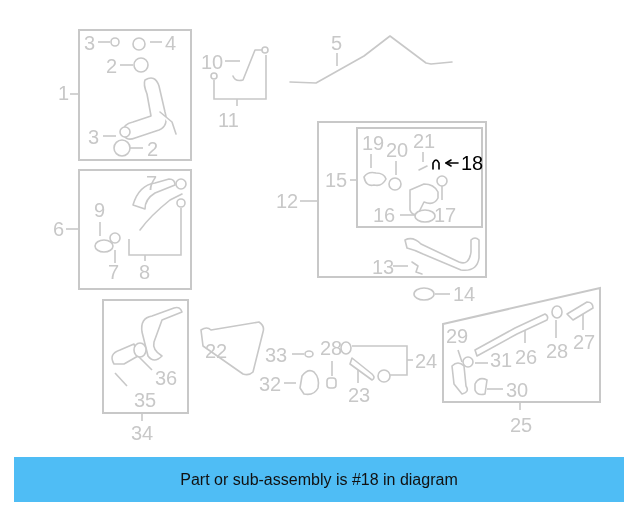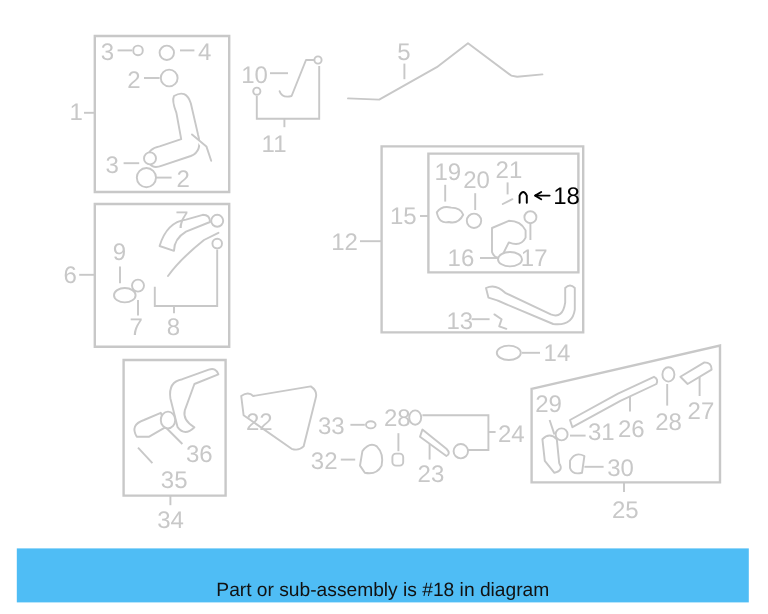--- a/index.html
+++ b/index.html
@@ -6,21 +6,21 @@
   body { width: 640px; height: 512px; position: relative; overflow: hidden; font-family: "Liberation Sans", sans-serif; }
   #diagram { position: absolute; left: 0; top: 0; width: 640px; height: 512px; }
   .box { fill: none; stroke: #c8c8c8; stroke-width: 2; }
   .lead { fill: none; stroke: #c8c8c8; stroke-width: 1.6; }
   .part { fill: #ffffff; stroke: #c8c8c8; stroke-width: 1.6; stroke-linejoin: round; stroke-linecap: round; }
   .part-hl { fill: none; stroke: #000000; stroke-width: 1.6; stroke-linecap: round; }
   .callout { font-family: "Liberation Sans", sans-serif; font-size: 20px; fill: #c8c8c8; }
   .callout-hl { font-family: "Liberation Sans", sans-serif; font-size: 20px; fill: #000000; }
   .banner {
     position: absolute; left: 14px; top: 457px; width: 610px; height: 45px;
-    background: #4fbdf5; display: flex; flex-direction: column; align-items: center; justify-content: flex-end;
+    background: #4fbdf5; display: flex; flex-direction: column; align-items: center; justify-content: center;
     color: #111111; font-family: "Liberation Sans", sans-serif; font-size: 16px; line-height: 18px;
   }
 </style>
 </head>
 <body>
 
 <svg id="diagram" viewBox="0 0 640 512" xmlns="http://www.w3.org/2000/svg">
   <g id="boxes">
       <polygon points="79,30 191,30 191,160 79,160" class="box"></polygon>
       <polygon points="79,170 191,170 191,289 79,289" class="box"></polygon>

